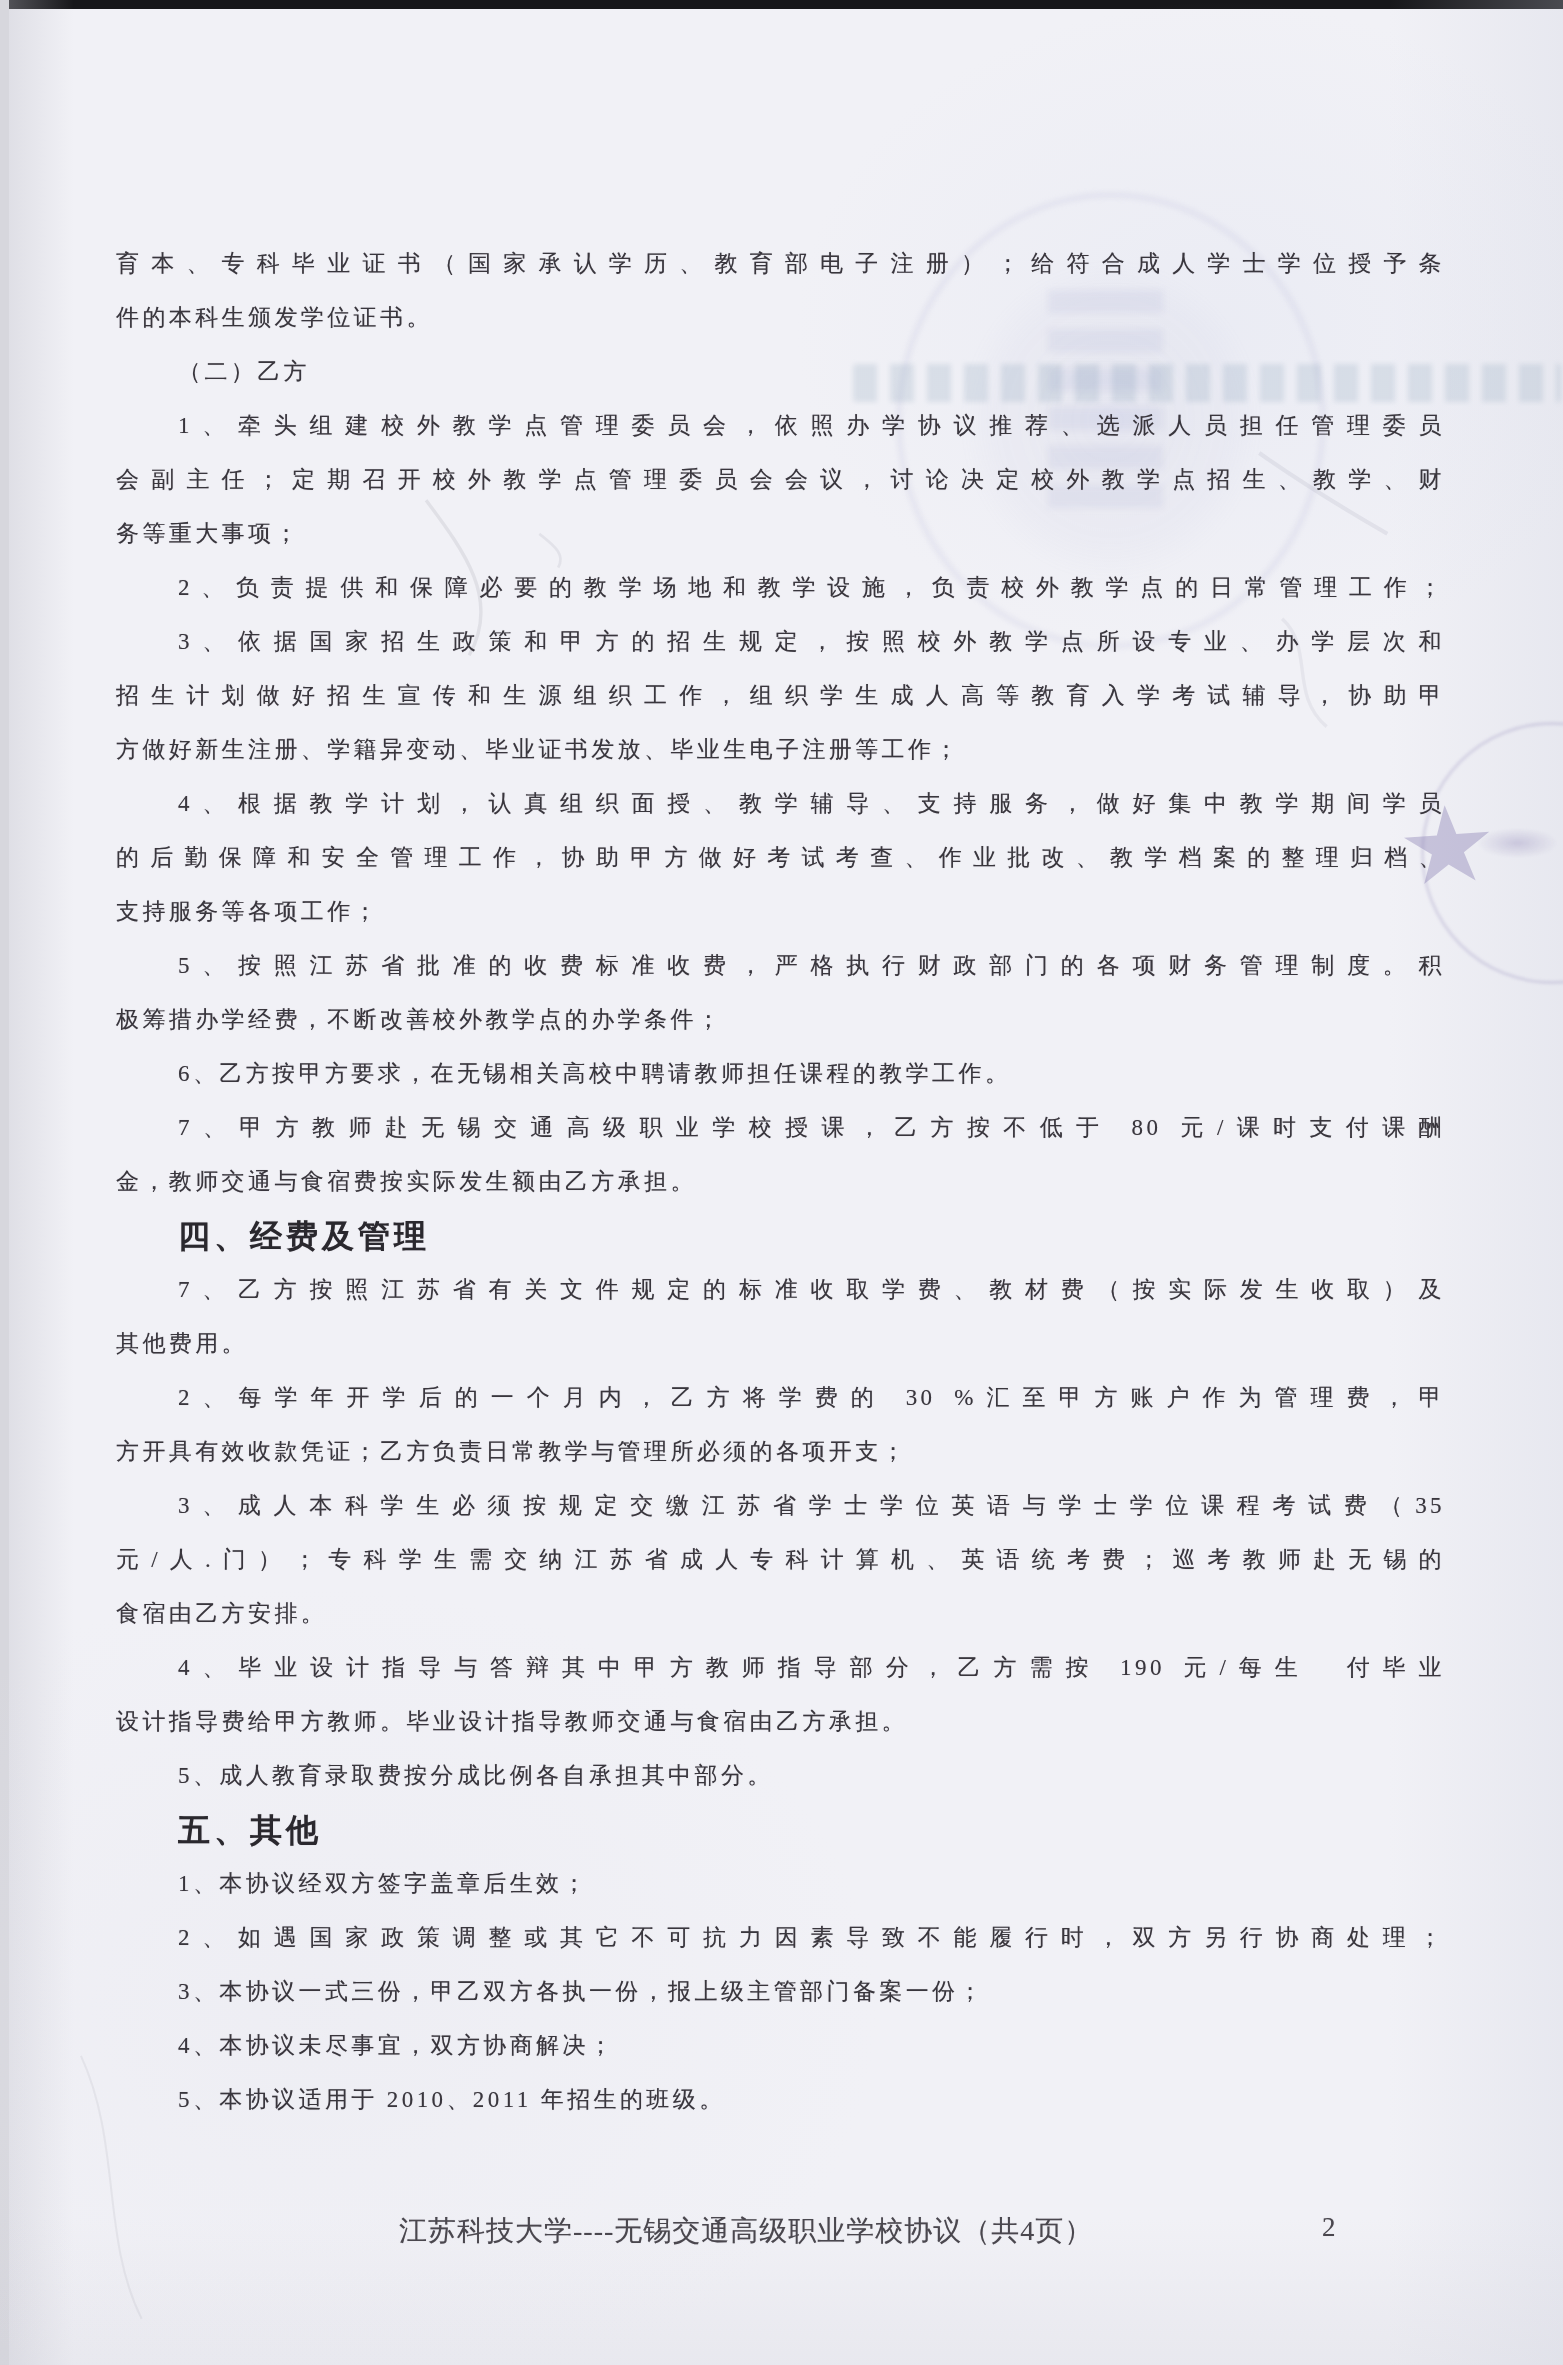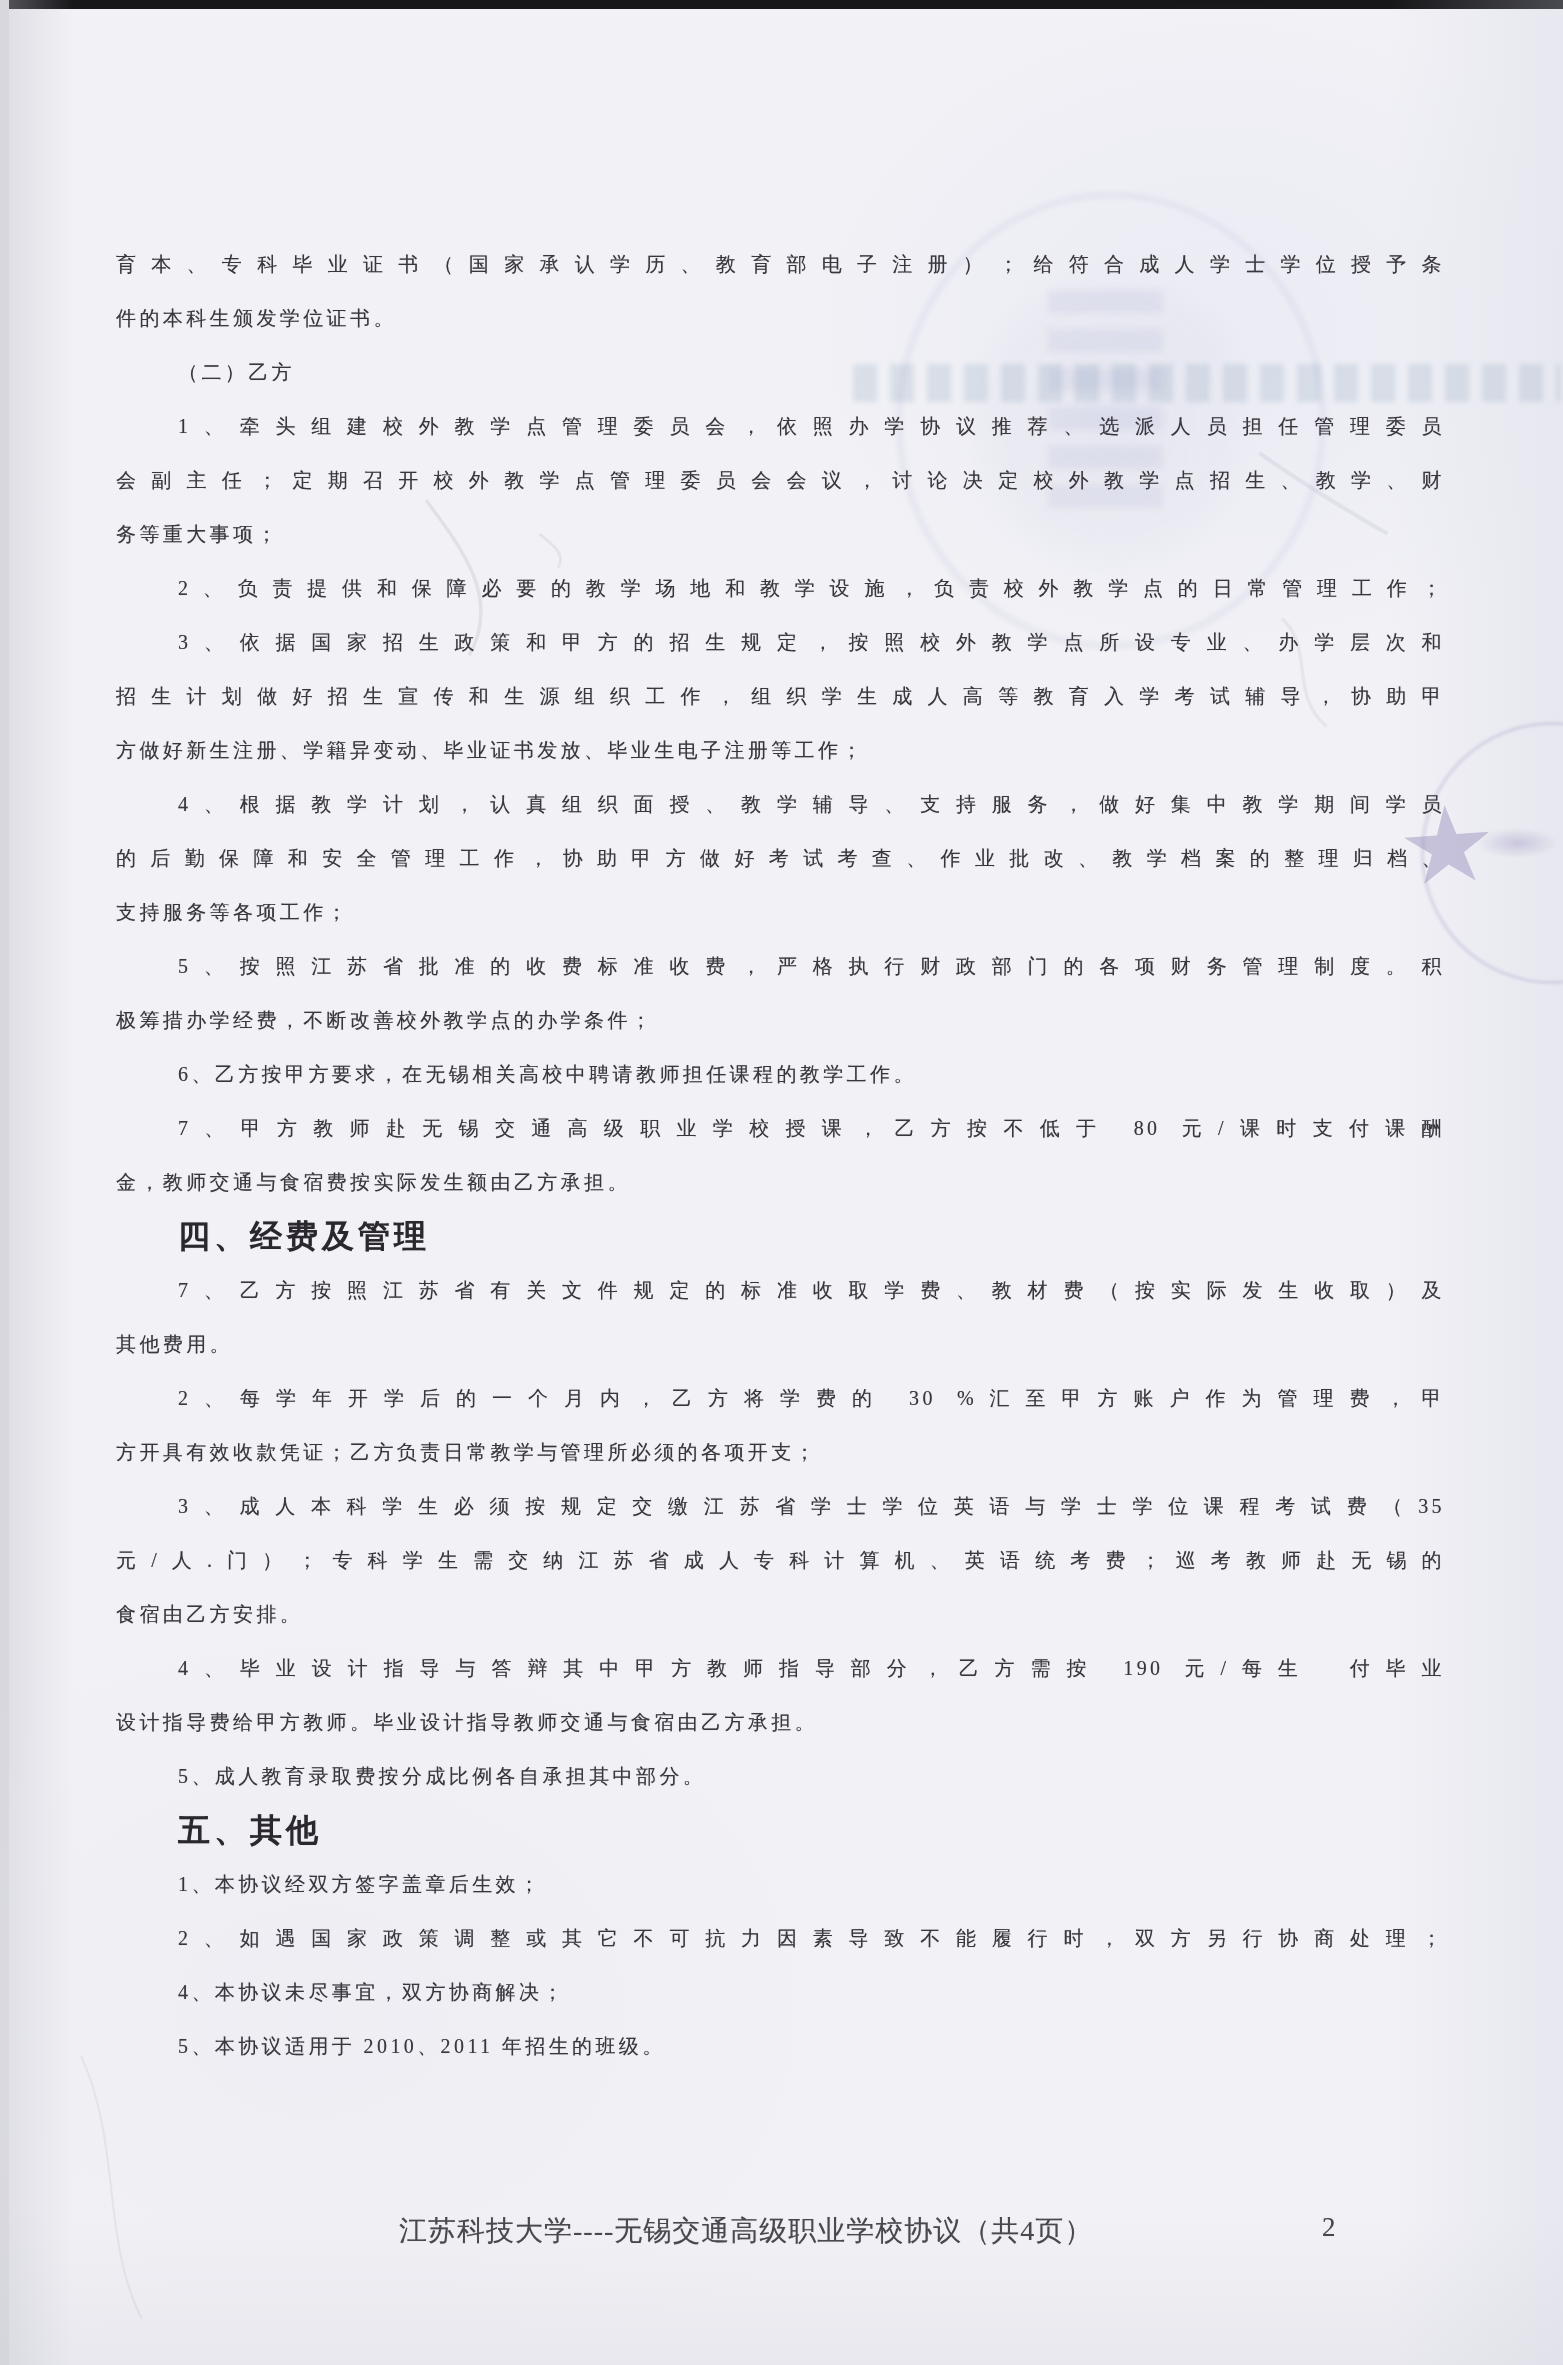--- a/index.html
+++ b/index.html
@@ -43,21 +43,21 @@
     transform:rotate(-4deg);}
   .stamp-smear{position:absolute;left:1477px;top:828px;width:81px;height:30px;border-radius:50%;
     background:radial-gradient(closest-side,rgba(141,132,182,.35),rgba(255,255,255,0));
     filter:blur(1.3px);}
   
   .marks{position:absolute;left:0;top:0;width:1564px;height:2366px;}
   
   .textblock{position:absolute;left:116px;top:237px;width:1329px;}
   .ln{
     height:54px;line-height:54px;
-    font-size:20px;letter-spacing:3.4px;
+    font-size:23px;letter-spacing:3.4px;
     color:var(--ink,#39363d);
     white-space:nowrap;
     text-shadow:0 0 0.7px rgba(66,60,72,.45);
   }
   .ln.full{white-space:normal;text-align:justify;text-align-last:justify;}
   .ln.ind{padding-left:62px;}
   .ln.hd{font-weight:700;color:var(--ink-bold,#2a282e);
     font-family:"Liberation Sans","DejaVu Sans",sans-serif;font-size:32px;letter-spacing:4px;}
   .footerline{position:absolute;left:399px;top:2212px;height:38px;line-height:38px;
     font-size:28px;letter-spacing:1px;color:var(--footer-ink,#4a474e);
@@ -117,19 +117,20 @@
   <div class="ln">方开具有效收款凭证；乙方负责日常教学与管理所必须的各项开支；</div>
   <div class="ln ind full">3、成人本科学生必须按规定交缴江苏省学士学位英语与学士学位课程考试费（35</div>
   <div class="ln full">元/人.门）；专科学生需交纳江苏省成人专科计算机、英语统考费；巡考教师赴无锡的</div>
   <div class="ln">食宿由乙方安排。</div>
   <div class="ln ind full">4、毕业设计指导与答辩其中甲方教师指导部分，乙方需按 190 元/每生　付毕业</div>
   <div class="ln">设计指导费给甲方教师。毕业设计指导教师交通与食宿由乙方承担。</div>
   <div class="ln ind">5、成人教育录取费按分成比例各自承担其中部分。</div>
   <div class="ln ind hd">五、其他</div>
   <div class="ln ind">1、本协议经双方签字盖章后生效；</div>
   <div class="ln ind full">2、如遇国家政策调整或其它不可抗力因素导致不能履行时，双方另行协商处理；</div>
+  <div class="ln ind">3、本协议一式三份，甲乙双方各执一份，报上级主管部门备案一份；</div>
   <div class="ln ind">4、本协议未尽事宜，双方协商解决；</div>
   <div class="ln ind">5、本协议适用于 2010、2011 年招生的班级。</div>
 </div>
 
 <div class="footerline">江苏科技大学----无锡交通高级职业学校协议（共4页）</div>
 <div class="pagenum">2</div>
 
 
 </body></html>

